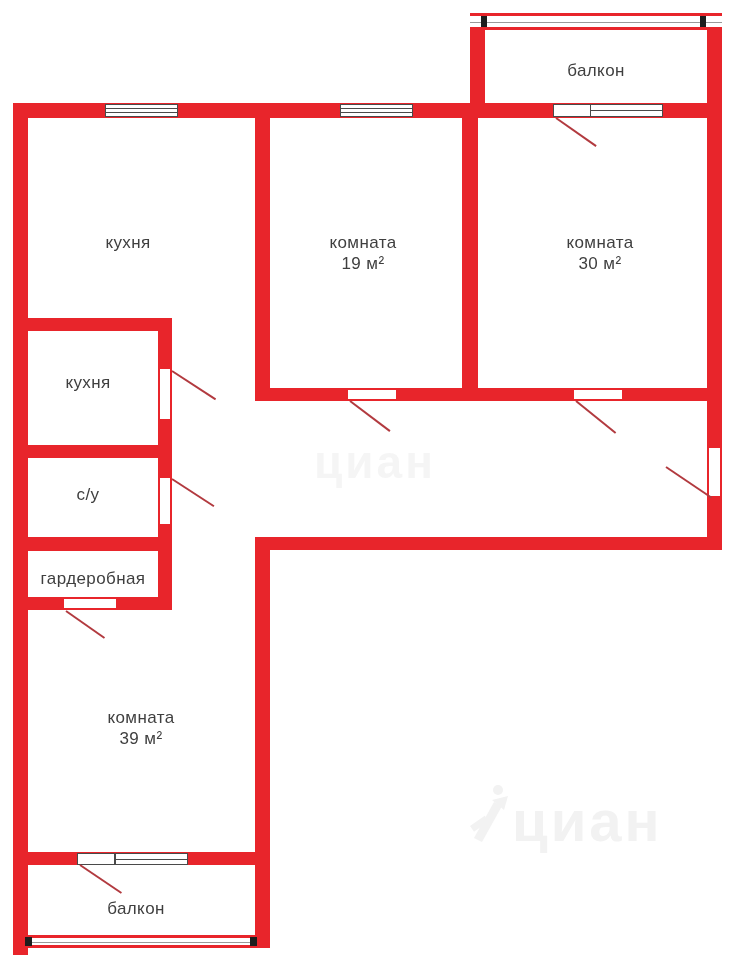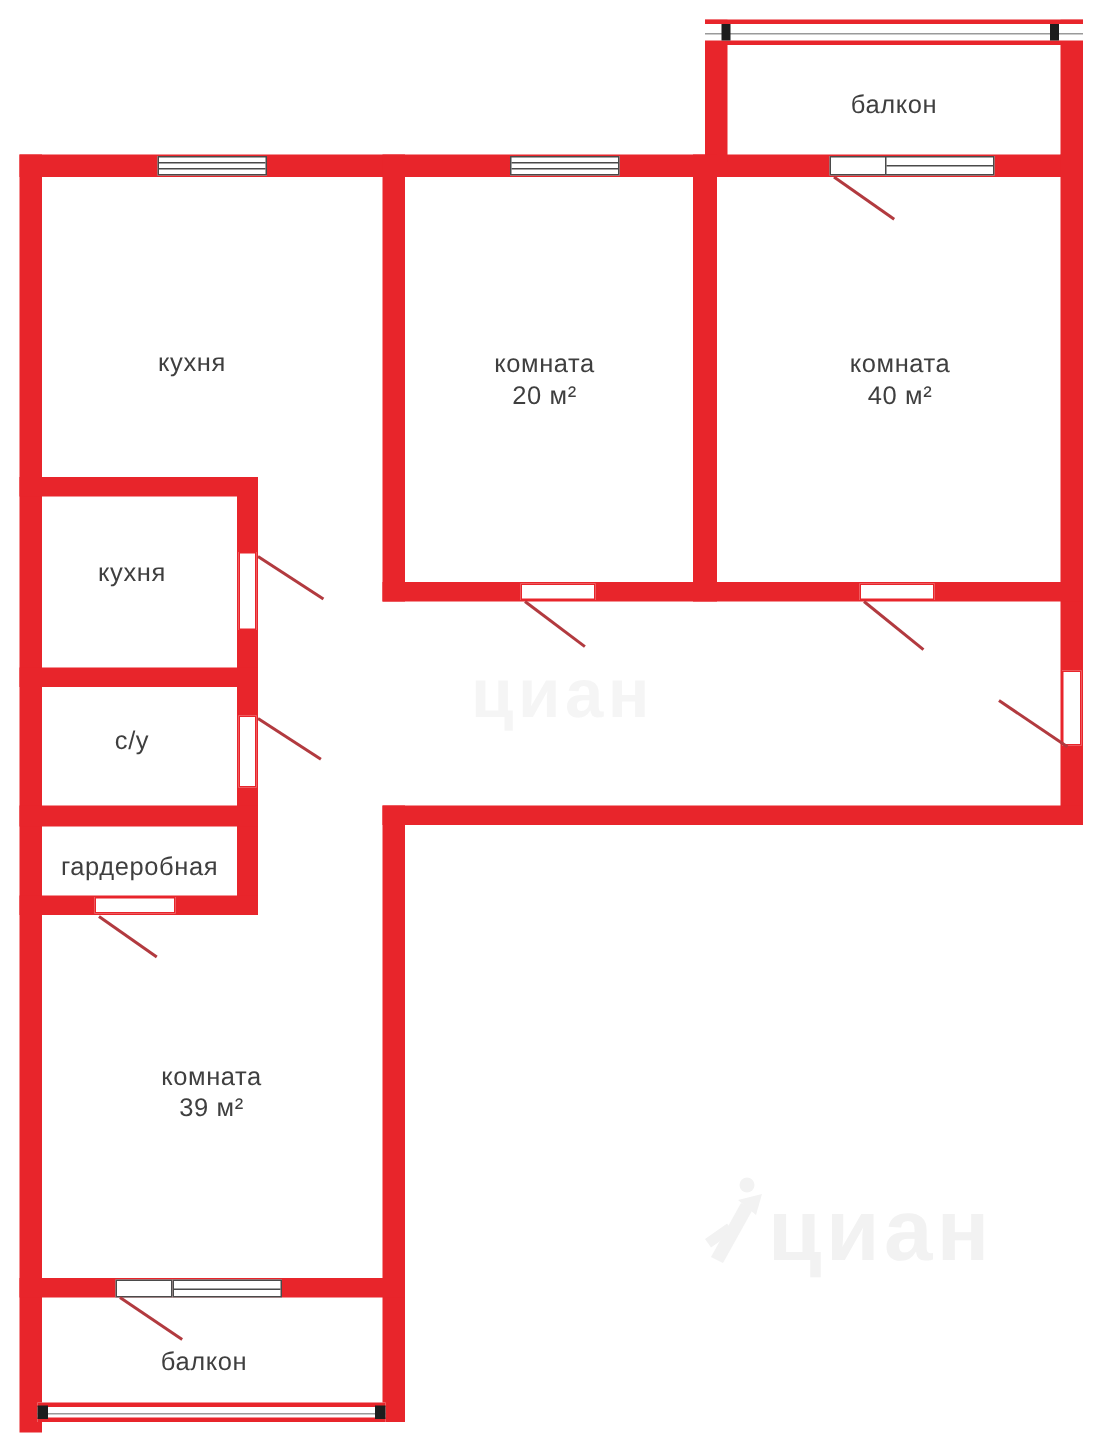--- a/index.html
+++ b/index.html
@@ -86,25 +86,25 @@
   <div class="swing" style="left:66px;top:610px;width:47px;transform:rotate(35deg);"></div>
   <div class="swing" style="left:350px;top:400px;width:50px;transform:rotate(37deg);"></div>
   <div class="swing" style="left:576px;top:400px;width:51px;transform:rotate(39deg);"></div>
   <div class="swing" style="left:666px;top:466px;width:55px;transform:rotate(34deg);"></div>
   <div class="swing" style="left:80px;top:864px;width:50px;transform:rotate(34deg);"></div>
 
   <div class="lbl" style="left:596px;top:70px;">балкон</div>
   <div class="lbl" style="left:128px;top:242px;">кухня</div>
   <div class="lbl" style="left:363px;top:253px;">
     <span>комната</span><br>
-    <span>20 м²</span>
+    <span>19 м²</span>
   </div>
   <div class="lbl" style="left:600px;top:253px;">
     <span>комната</span><br>
-    <span>40 м²</span>
+    <span>30 м²</span>
   </div>
   <div class="lbl" style="left:88px;top:382px;">кухня</div>
   <div class="lbl" style="left:88px;top:494px;">с/у</div>
   <div class="lbl" style="left:93px;top:578px;">гардеробная</div>
   <div class="lbl" style="left:141px;top:728px;">
     <span>комната</span><br>
     <span>39 м²</span>
   </div>
   <div class="lbl" style="left:136px;top:908px;">балкон</div>
 

